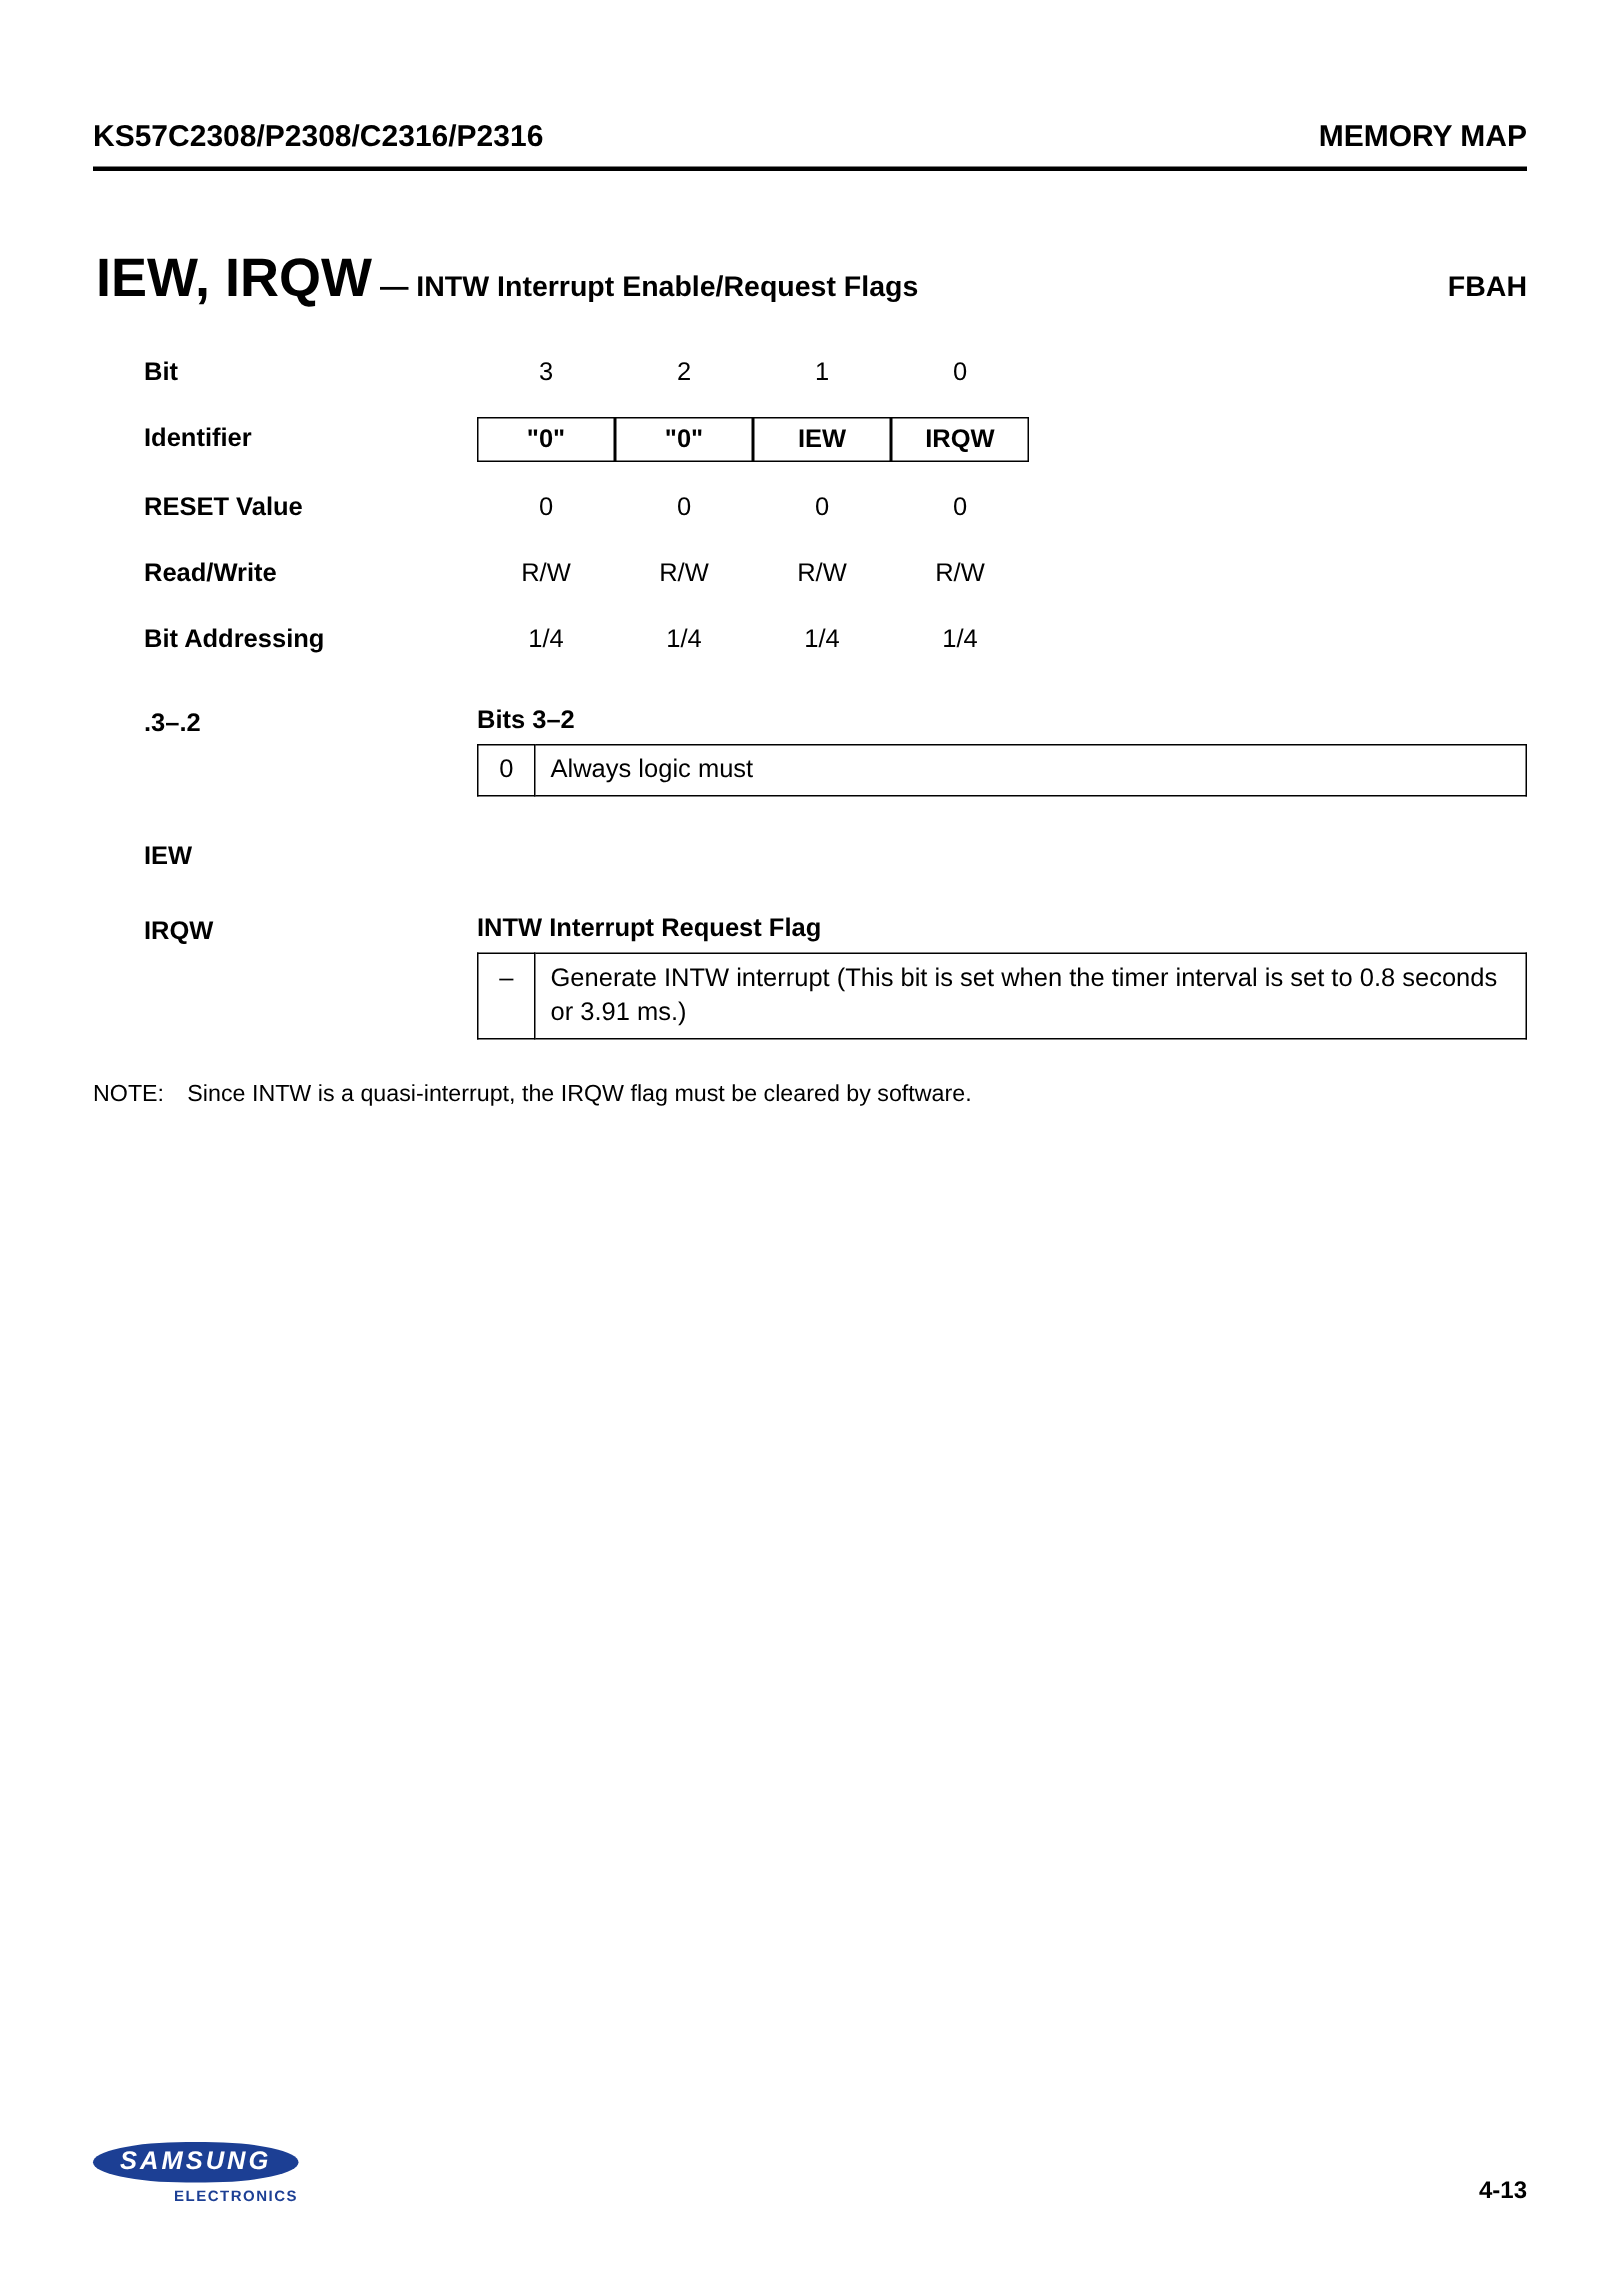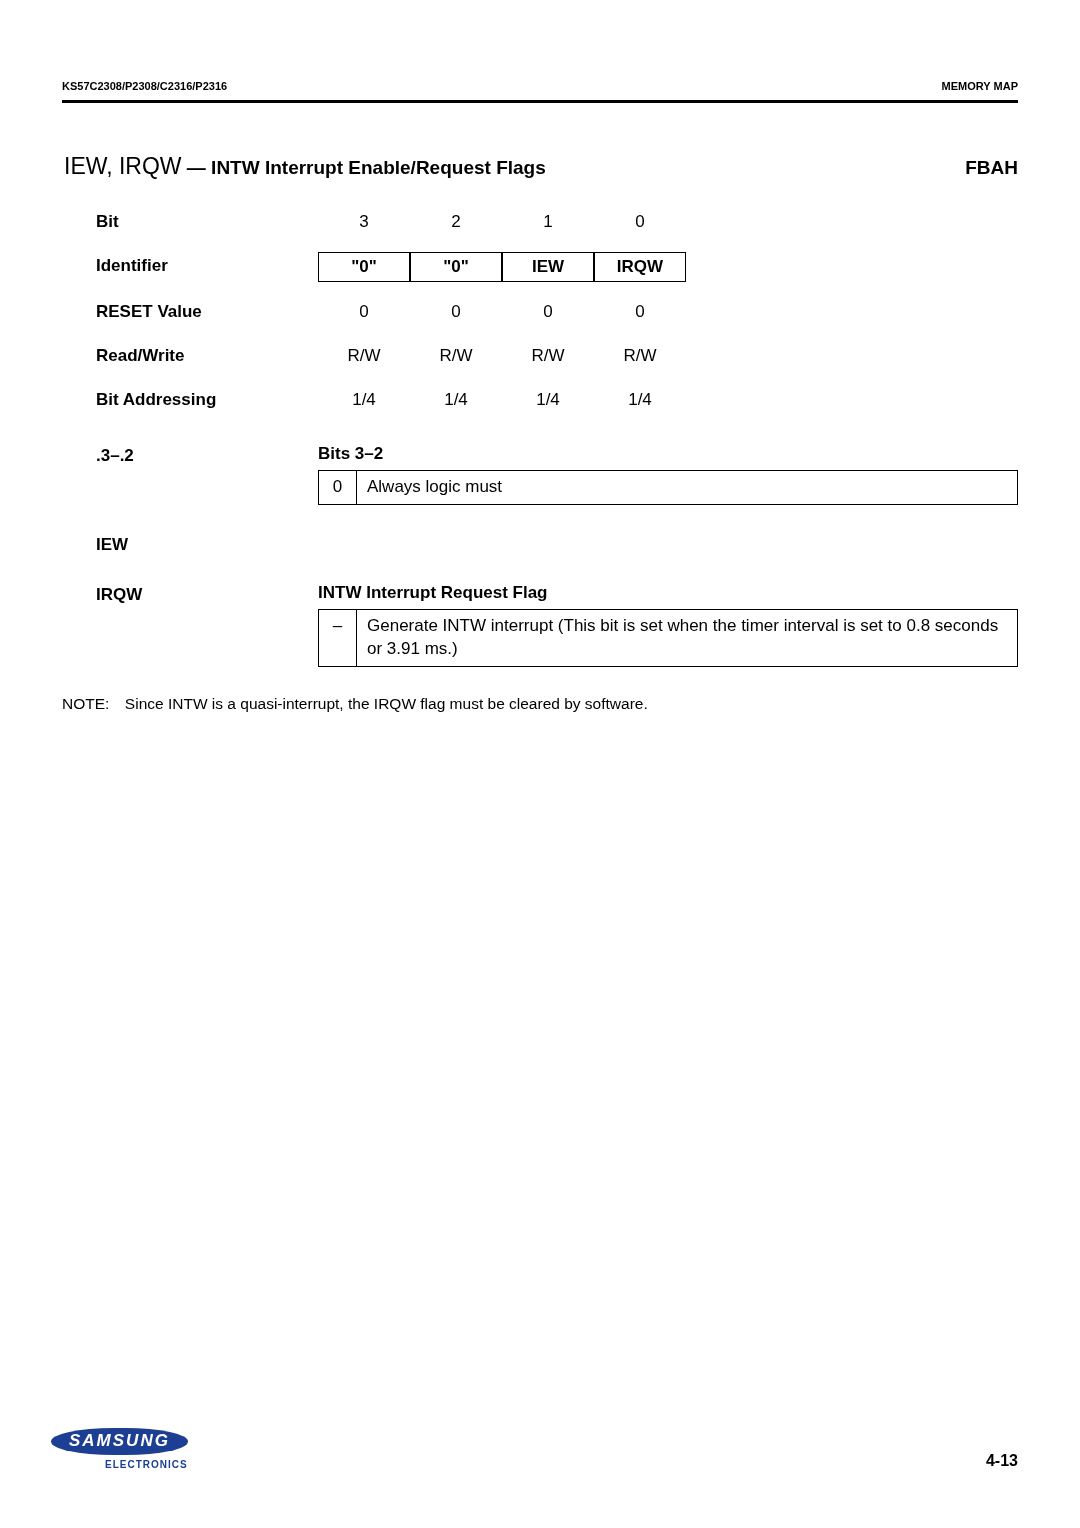--- a/index.html
+++ b/index.html
@@ -9,33 +9,33 @@
     background: #ffffff;
     color: #000000;
     padding: 80px 62px 40px 62px;
     position: relative;
   }
   .header-row {
     display: flex;
     justify-content: space-between;
     align-items: baseline;
     font-weight: bold;
-    font-size: 11px;
+    font-size: 20px;
     padding-bottom: 8px;
     border-bottom: 3px solid #000;
     margin-bottom: 50px;
   }
   .title-row {
     display: flex;
     justify-content: space-between;
     align-items: baseline;
     margin-left: 2px;
     margin-bottom: 28px;
   }
-  .title-main { font-size: 23px; font-weight: normal; }
+  .title-main { font-size: 36px; font-weight: bold; }
   .title-sub  { font-size: 19px; font-weight: bold; }
   .title-code { font-size: 19px; font-weight: bold; }
 
   .content { margin-left: 34px; }
 
   .bit-grid {
     display: grid;
     grid-template-columns: 222px 92px 92px 92px 92px;
     row-gap: 16px;
     font-size: 17px;
@@ -75,21 +75,21 @@
 
   .note {
     font-size: 15.5px;
     margin-top: 10px;
     margin-left: 0;
   }
   .note .nb { font-weight: normal; }
 
   .footer {
     position: absolute;
-    left: 51px;
+    left: 62px;
     right: 62px;
     bottom: 58px;
     display: flex;
     justify-content: space-between;
     align-items: flex-end;
   }
   .logo { display: flex; flex-direction: column; align-items: flex-start; }
   .logo-oval {
     background: #1c3f94;
     color: #fff;

